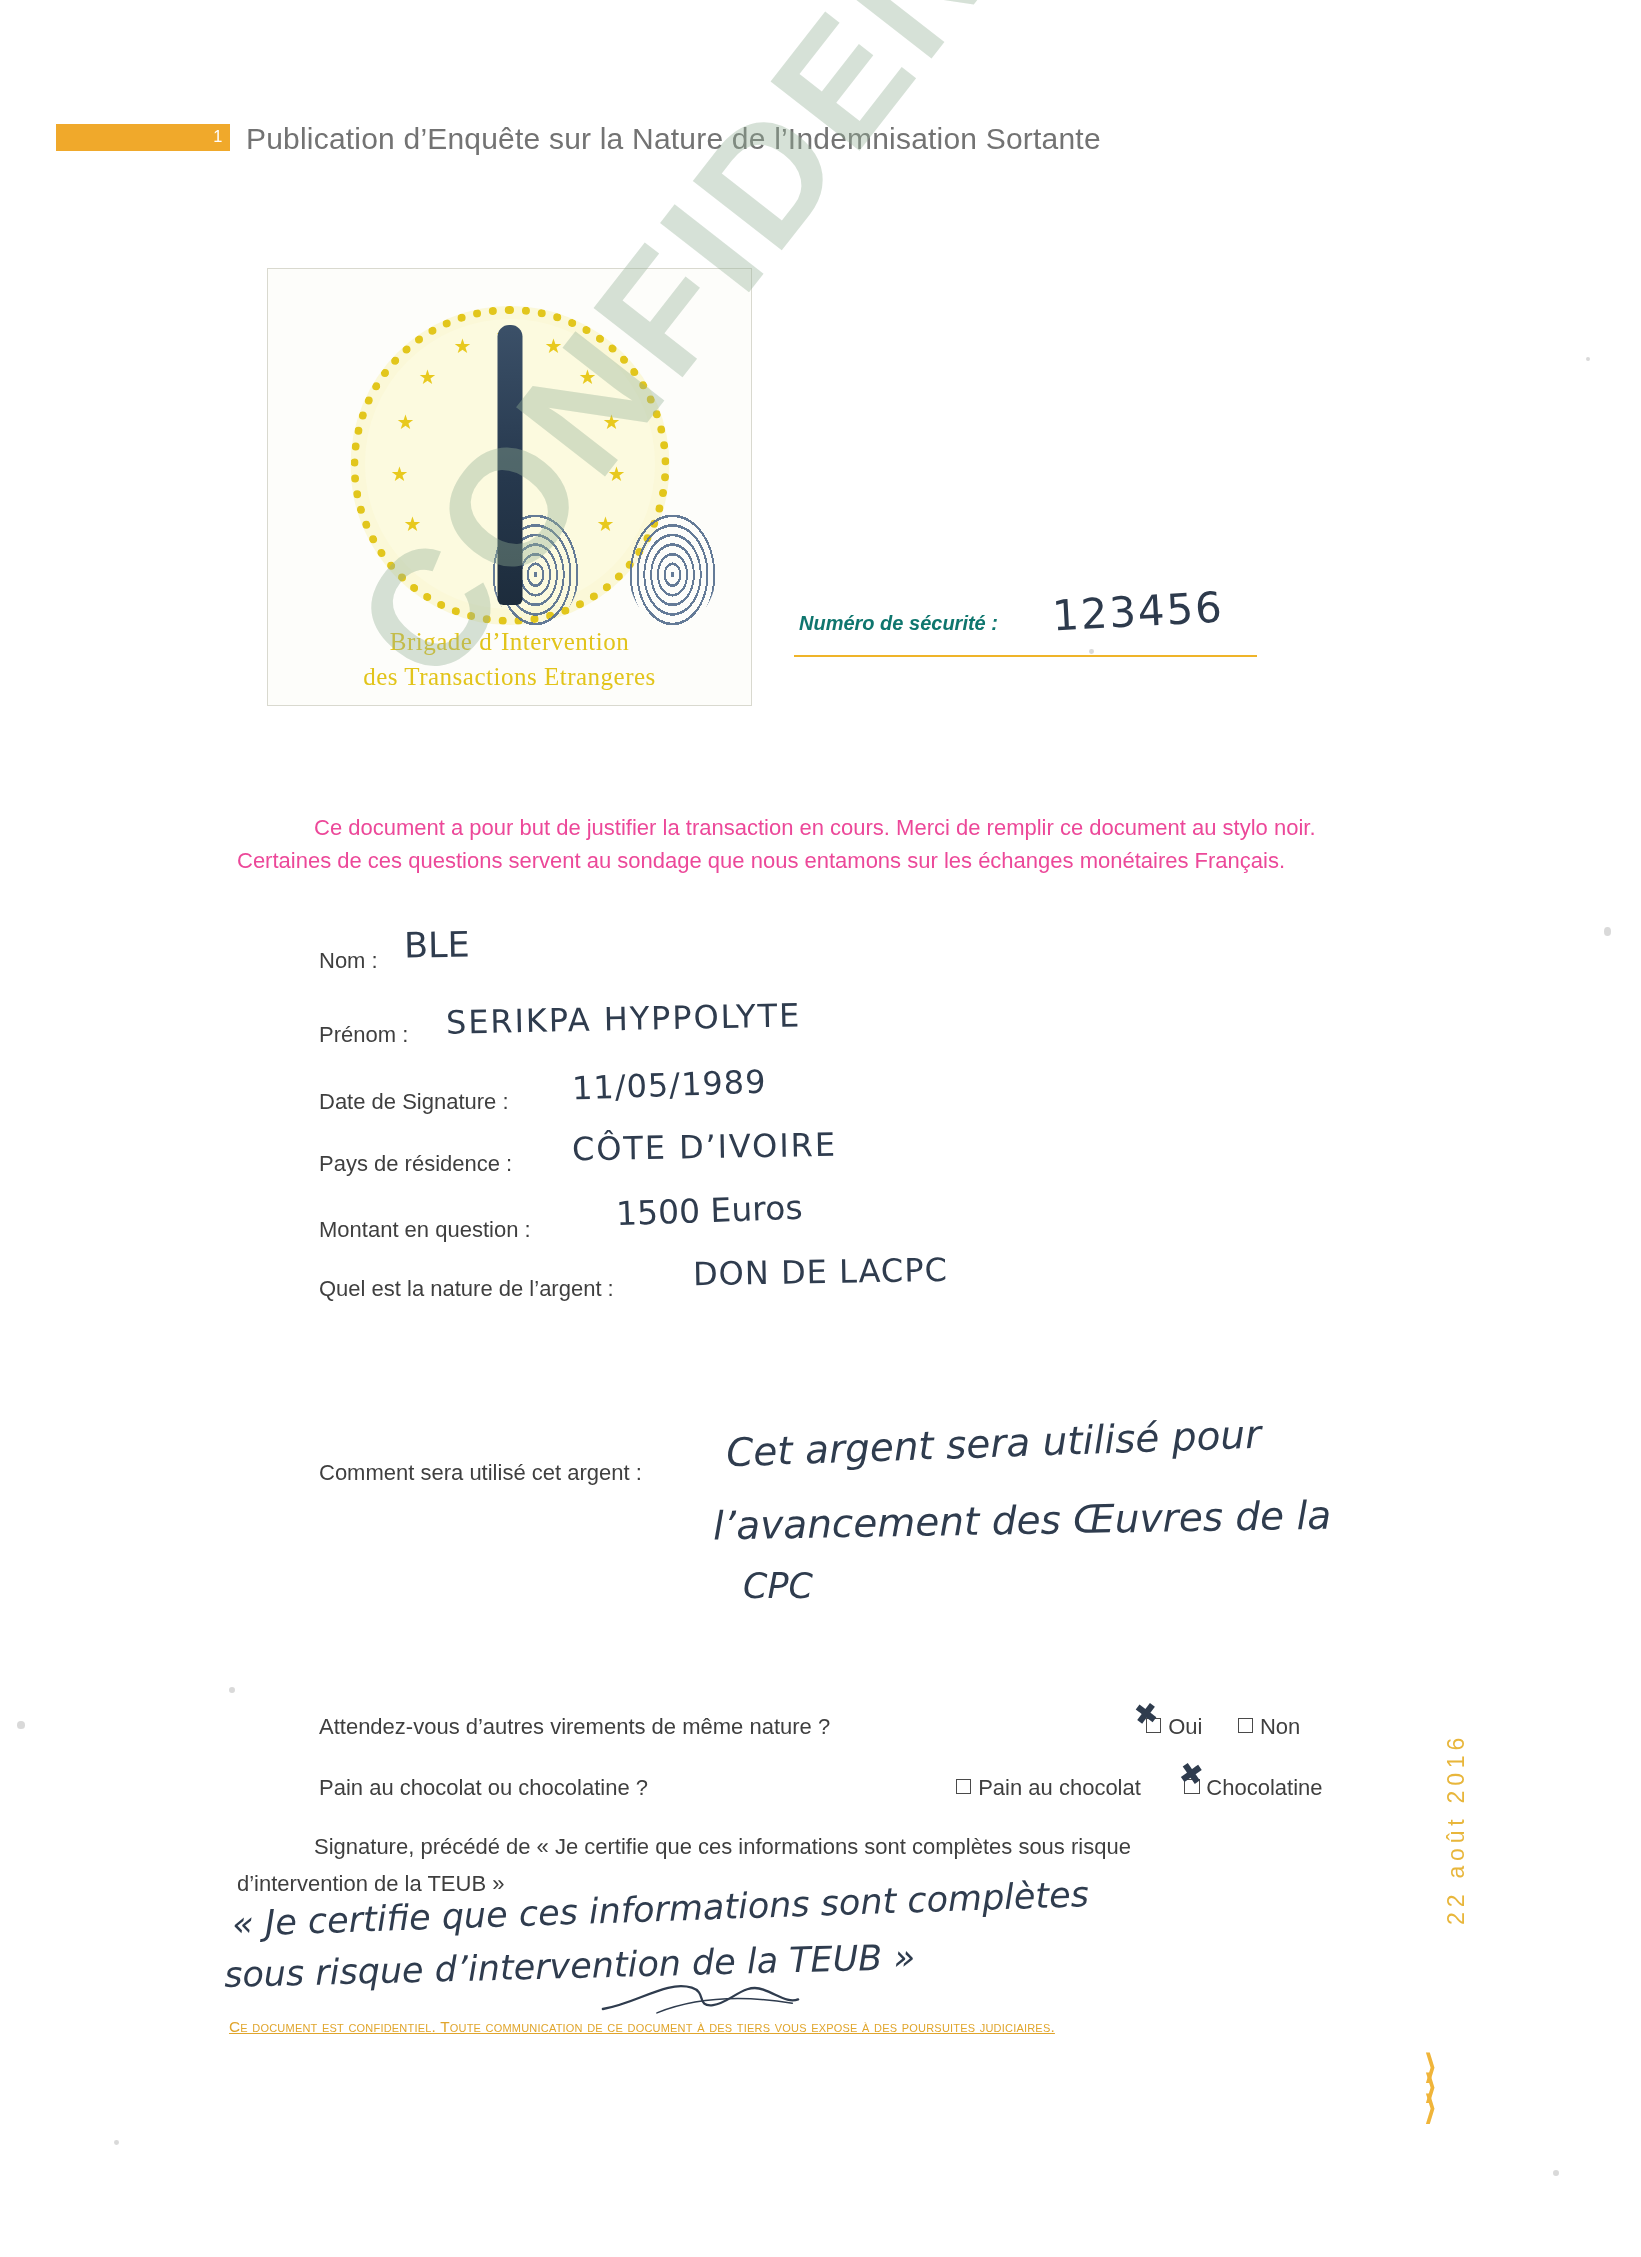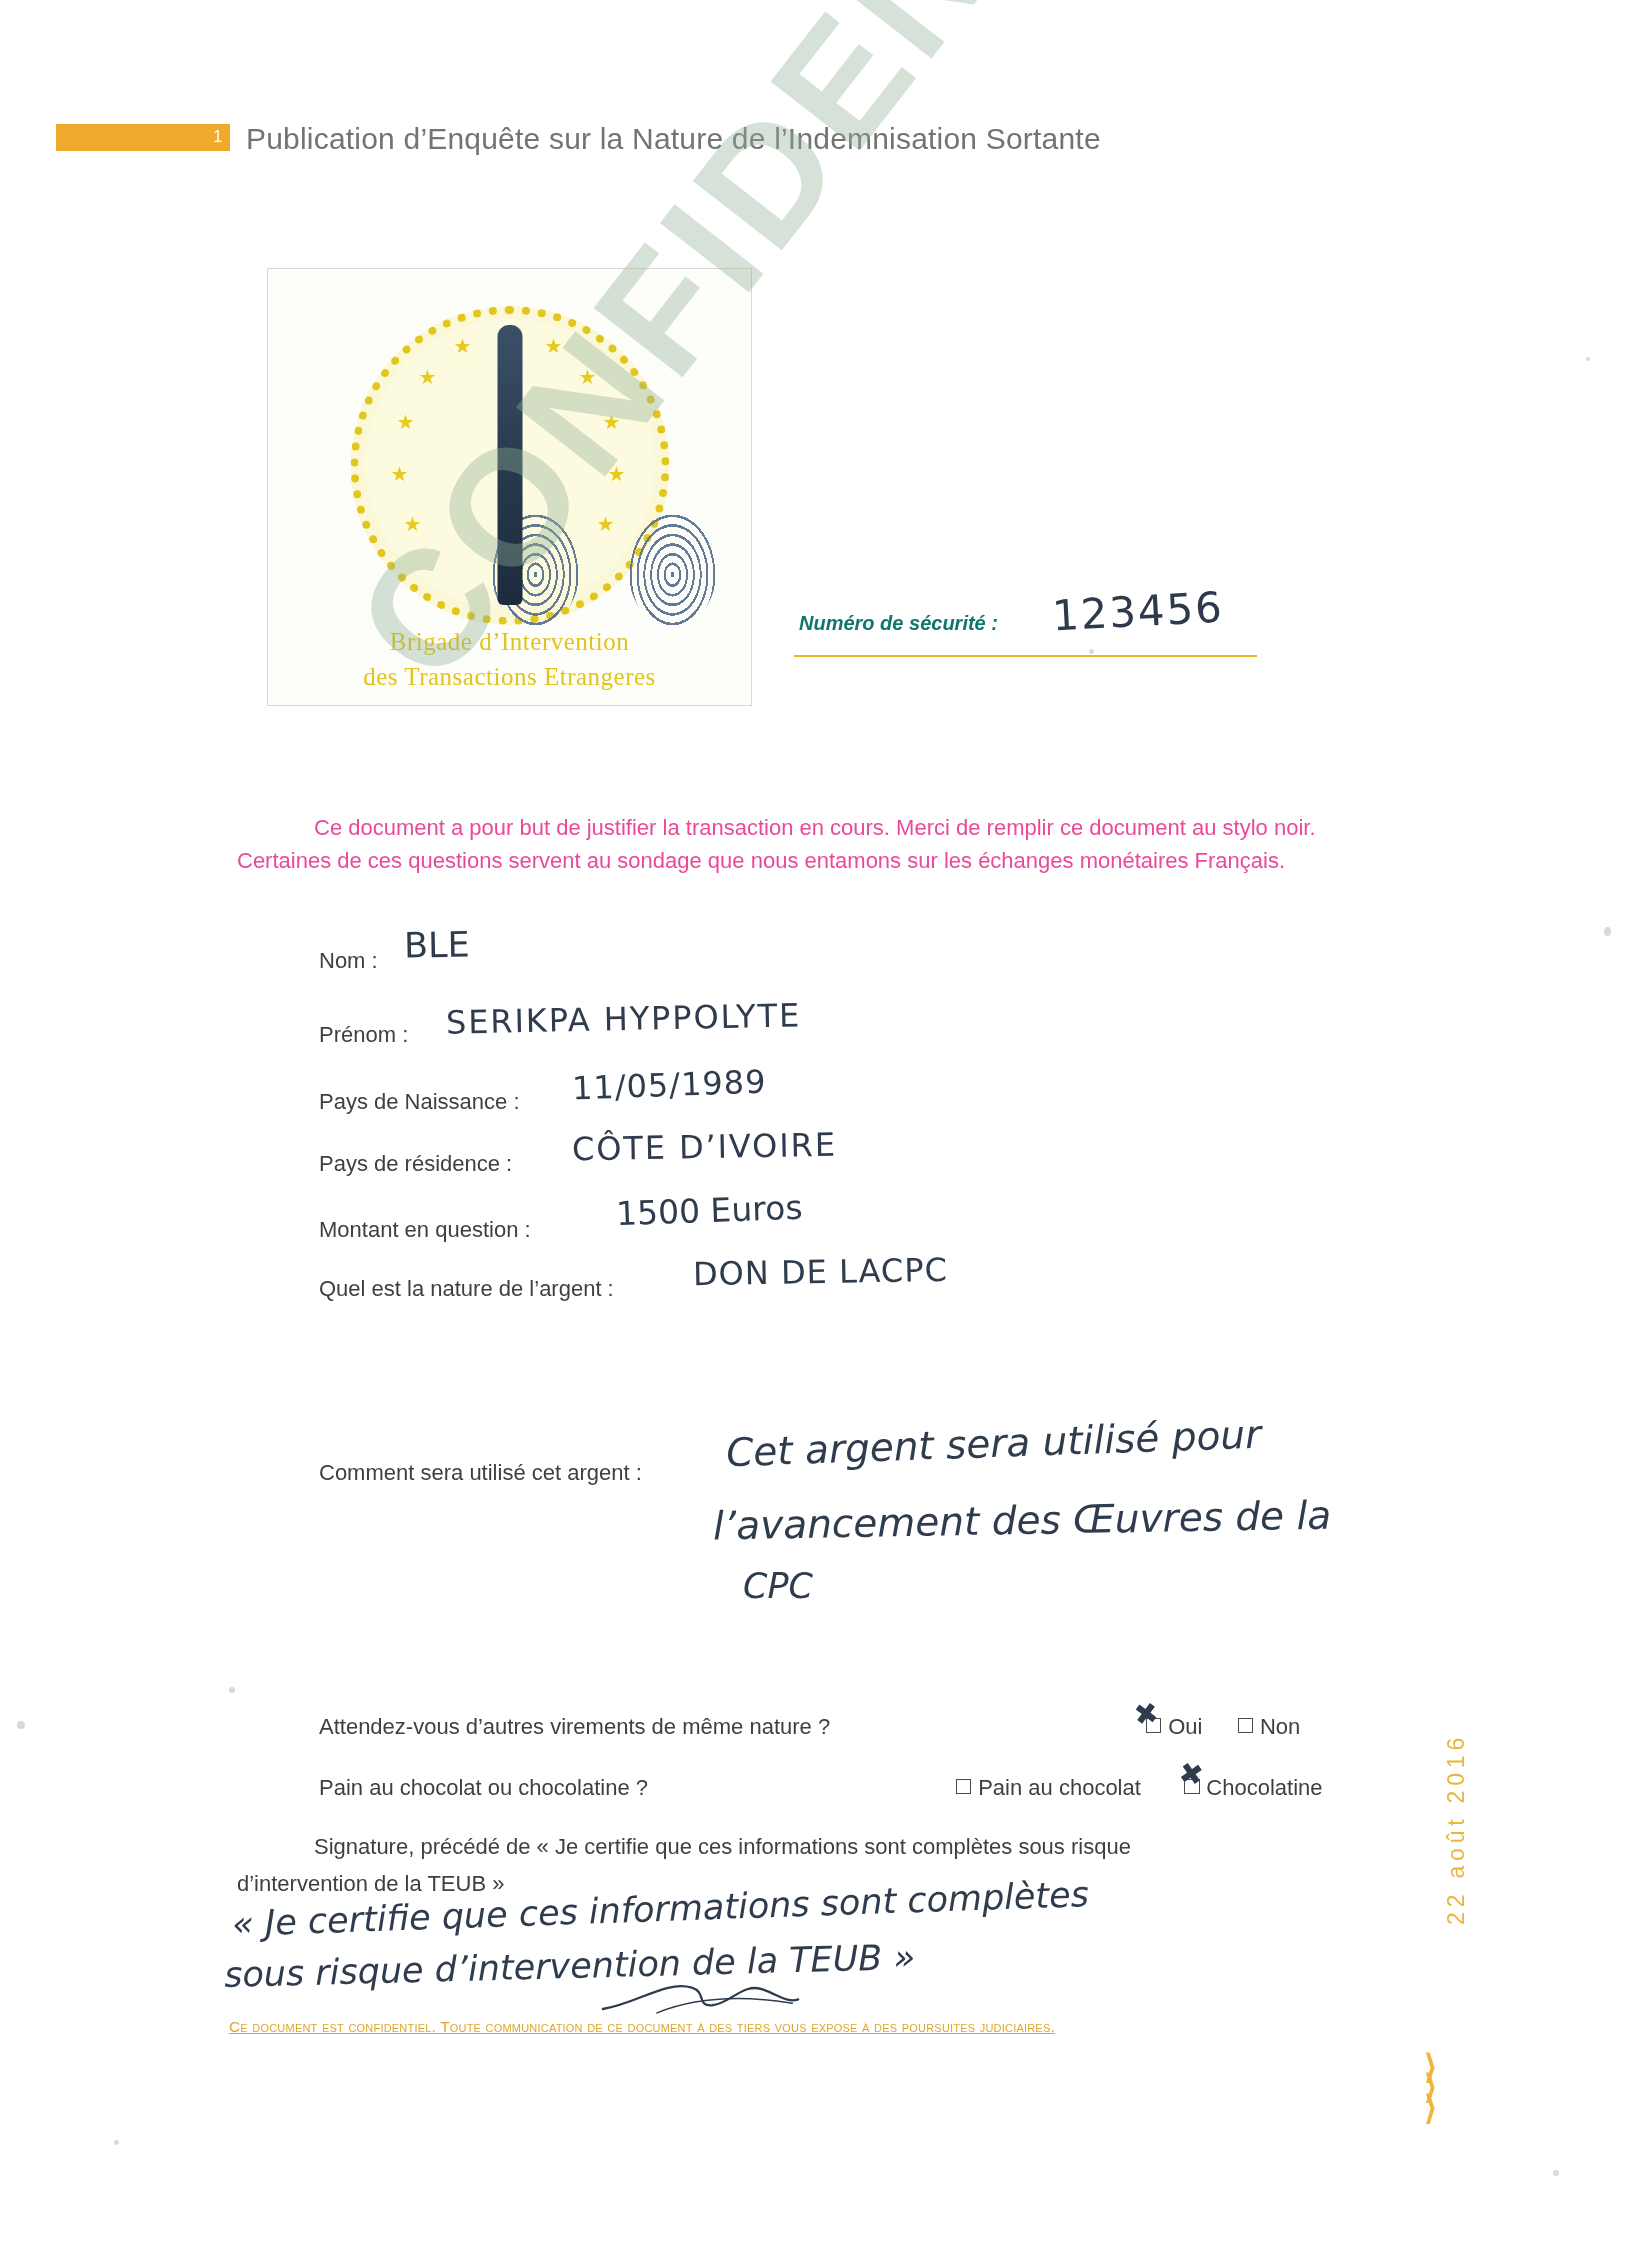--- a/index.html
+++ b/index.html
@@ -316,21 +316,21 @@
   <div class="watermark">CONFIDENTIEL</div>
 
   <div class="intro">Ce document a pour but de justifier la transaction en cours. Merci de remplir ce document au stylo noir. Certaines de ces questions servent au sondage que nous entamons sur les échanges monétaires Français.</div>
 
   <div class="field" style="left:319px;top:948px;">Nom :</div>
   <div class="hand" style="left:404px;top:925px;font-size:35px;transform:rotate(-1deg);">BLE</div>
 
   <div class="field" style="left:319px;top:1022px;">Prénom :</div>
   <div class="hand" style="left:446px;top:1000px;font-size:32px;letter-spacing:1.9px;transform:rotate(-1.2deg);">SERIKPA HYPPOLYTE</div>
 
-  <div class="field" style="left:319px;top:1089px;">Pays de Naissance :</div>
+  <div class="field" style="left:319px;top:1089px;">Date de Signature :</div>
   <div class="hand" style="left:572px;top:1066px;font-size:32px;letter-spacing:1px;transform:rotate(-2deg);">11/05/1989</div>
 
   <div class="field" style="left:319px;top:1151px;">Pays de résidence :</div>
   <div class="hand" style="left:572px;top:1128px;font-size:32px;letter-spacing:1.9px;transform:rotate(-1deg);">CÔTE D’IVOIRE</div>
 
   <div class="field" style="left:319px;top:1217px;">Montant en question :</div>
   <div class="hand" style="left:616px;top:1191px;font-size:33px;transform:rotate(-2deg);">1500 Euros</div>
 
   <div class="field" style="left:319px;top:1276px;">Quel est la nature de l’argent :</div>
   <div class="hand" style="left:693px;top:1253px;font-size:32px;letter-spacing:1px;transform:rotate(-1deg);">DON DE LACPC</div>

